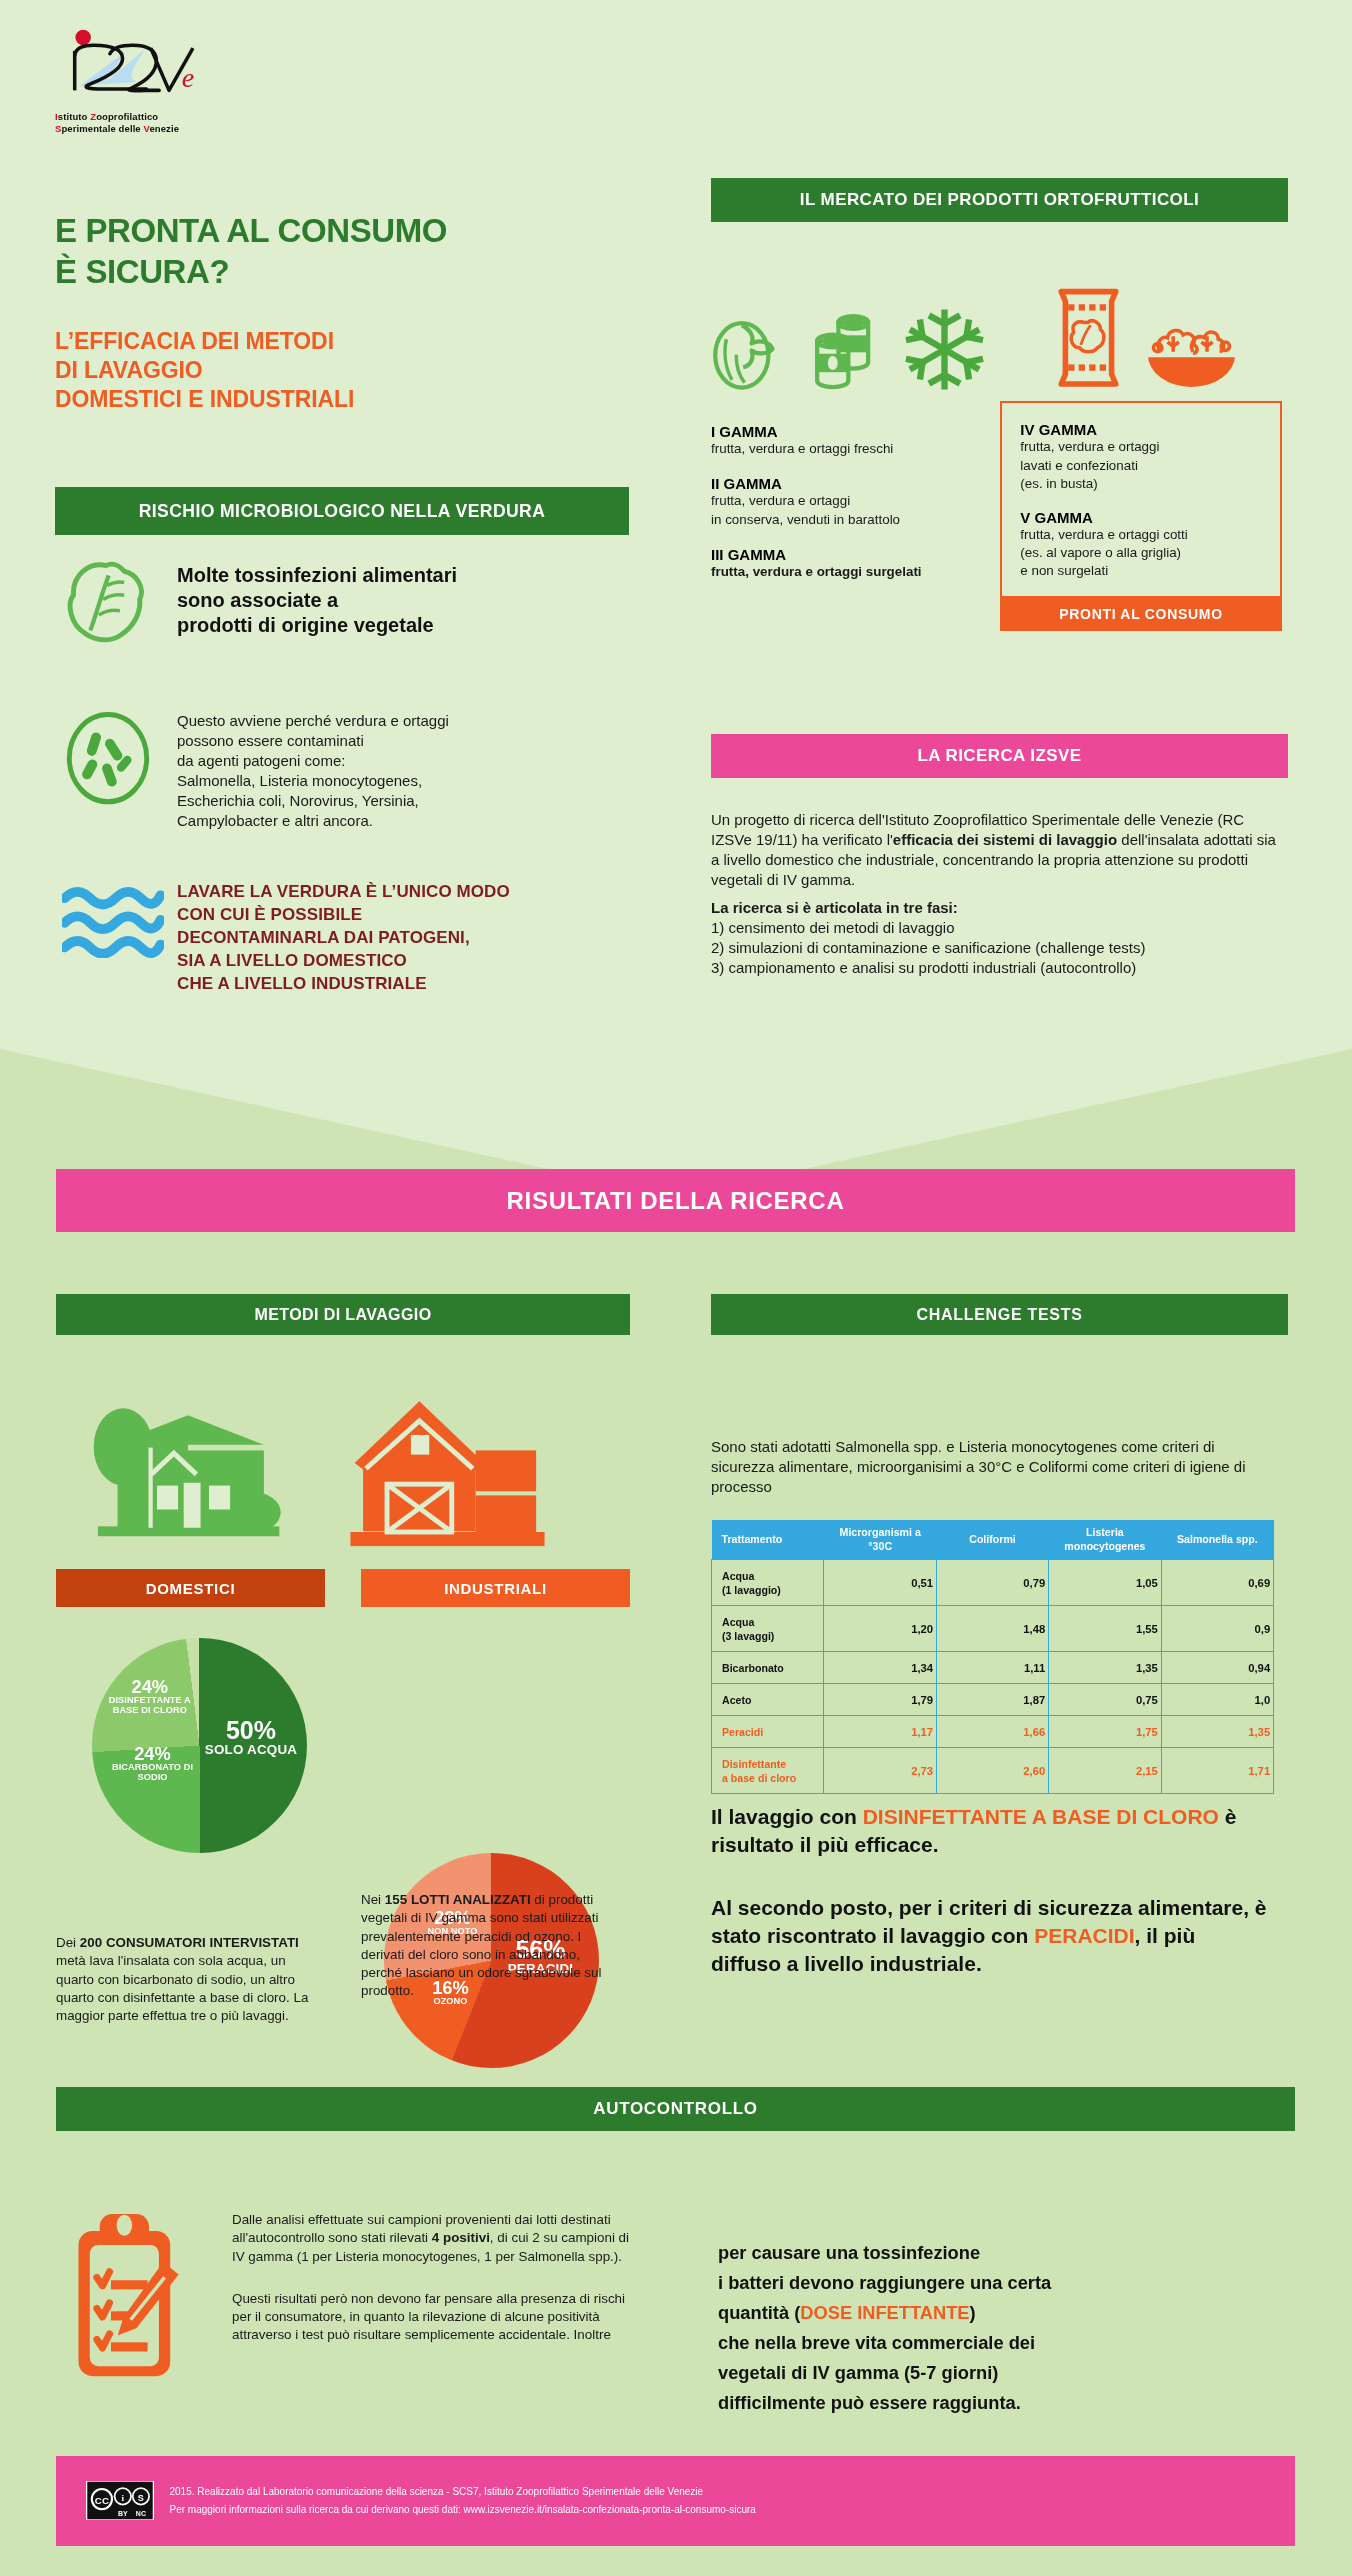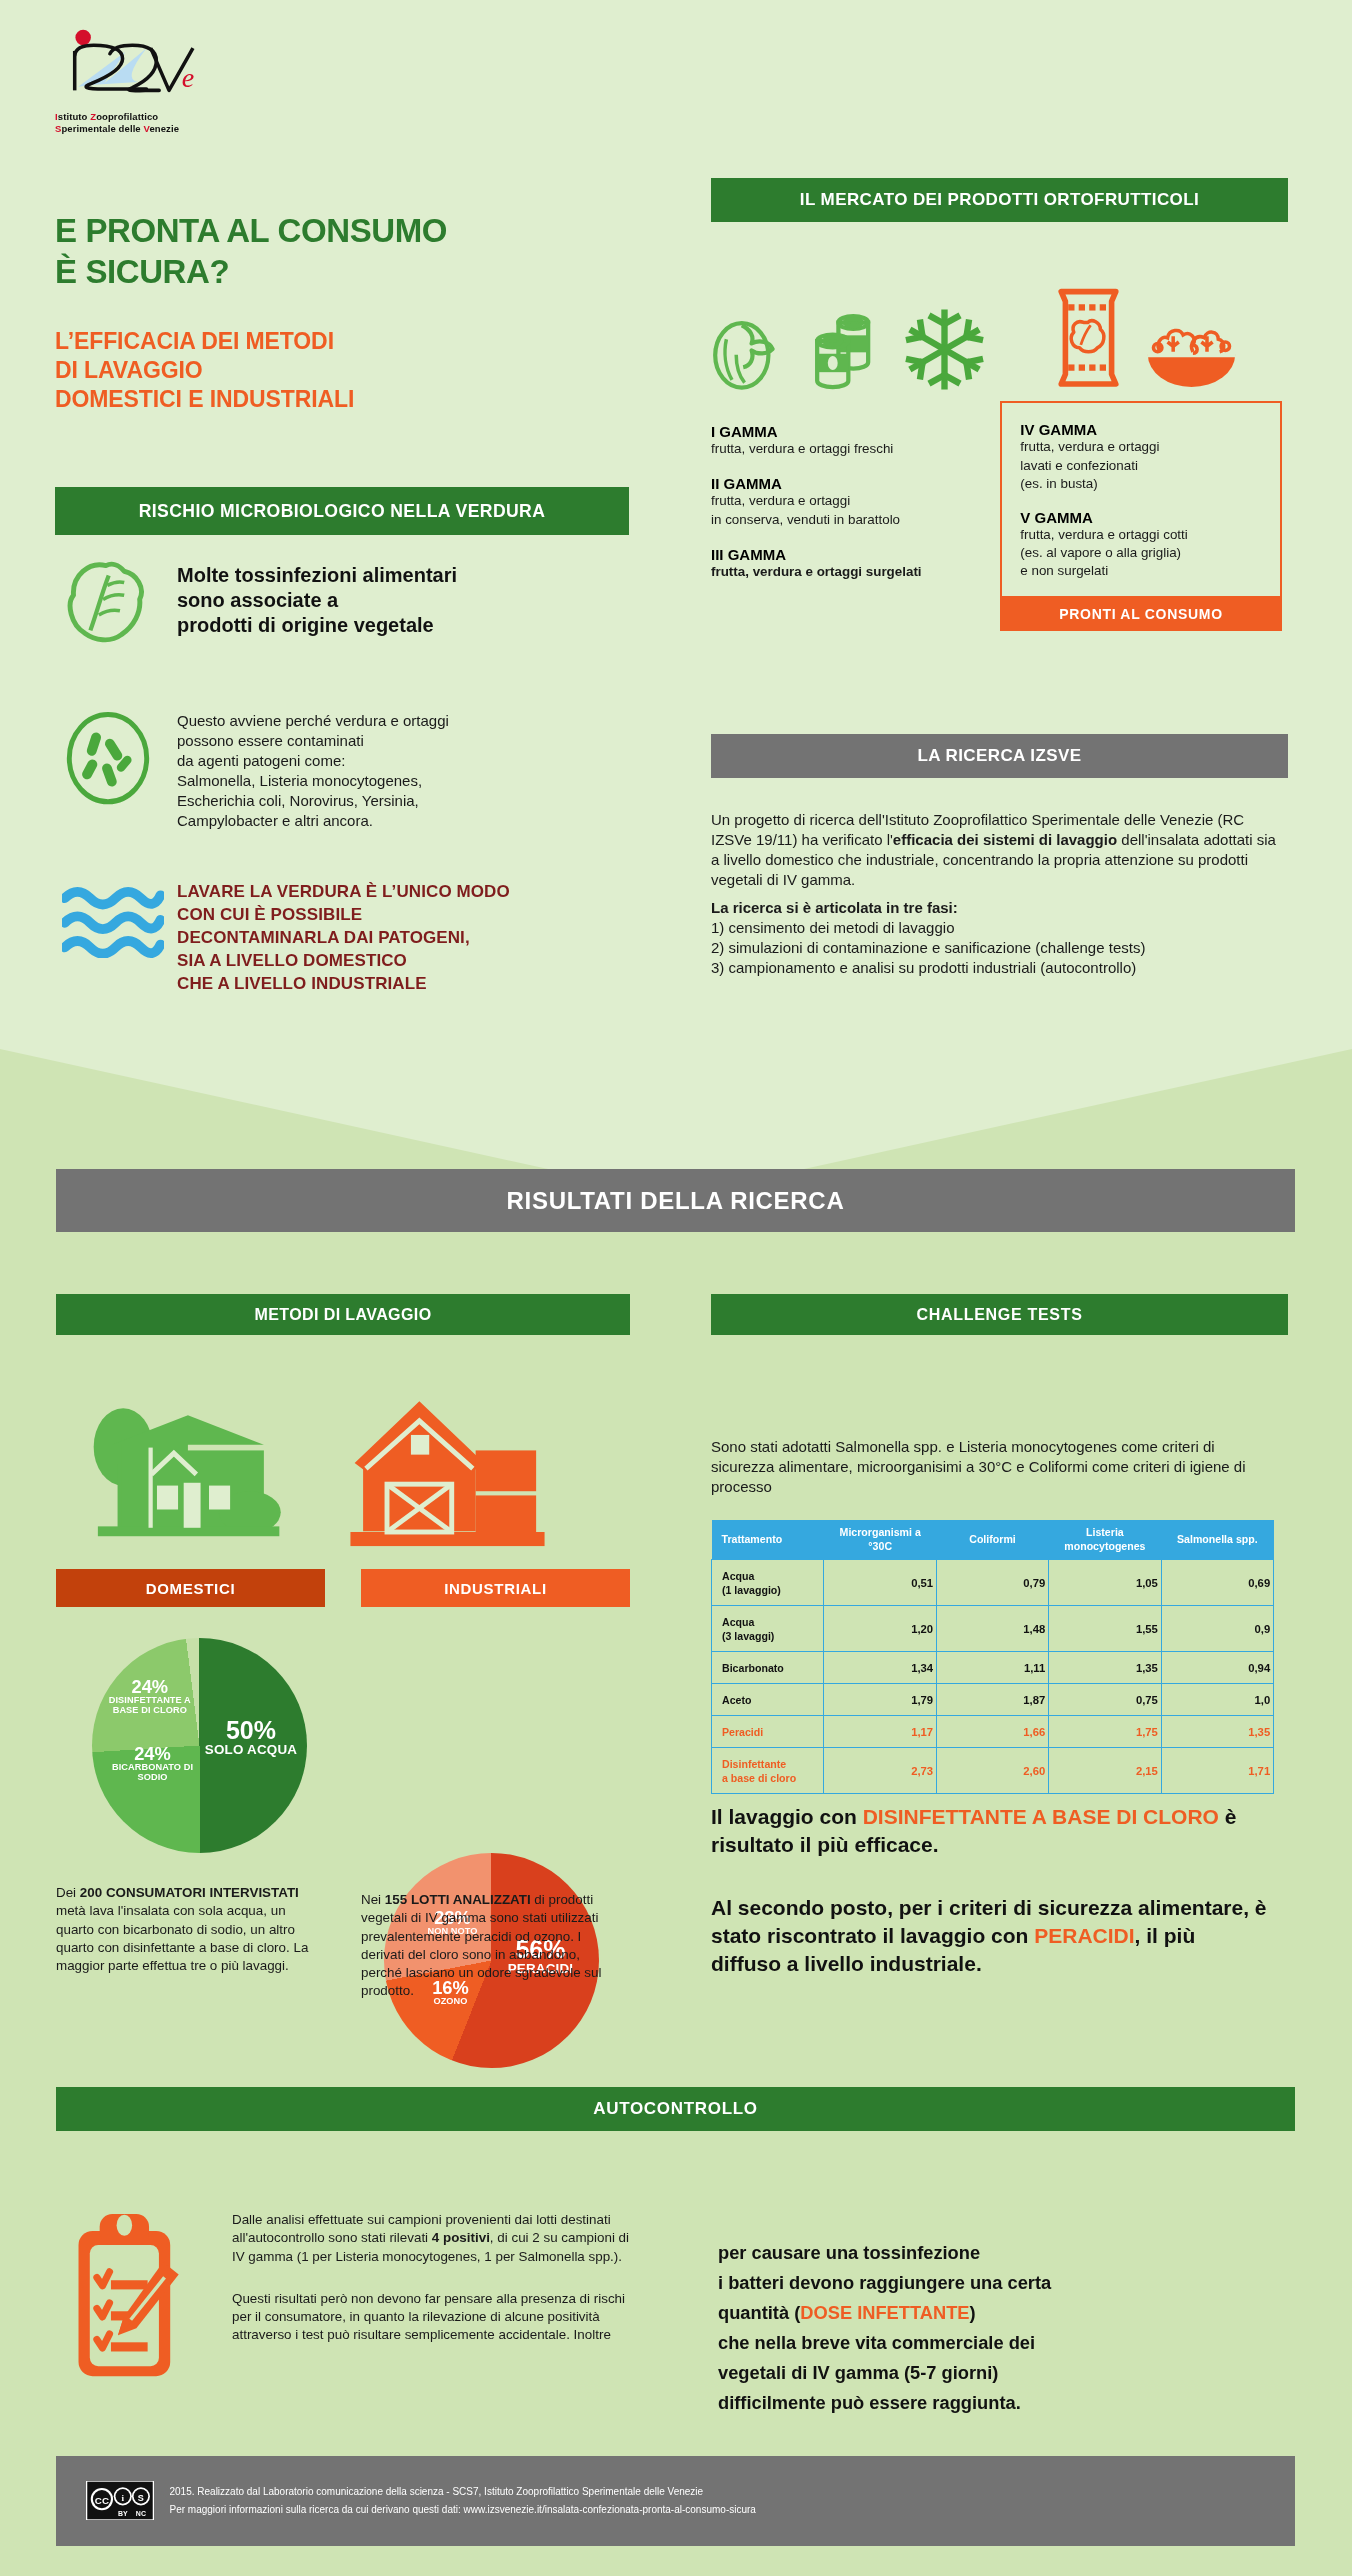--- a/index.html
+++ b/index.html
@@ -29,21 +29,21 @@
   }
 
   .page { position:relative; z-index:2; width:1352px; height:2576px; }
 
   
   .band {
     color:#fff; text-align:center; font-weight:bold; letter-spacing:0.4px;
     display:flex; align-items:center; justify-content:center;
   }
   .band-green { background:#2d7c2e; }
-  .band-blue  { background:#737373; }
+  .band-blue  { background:#ec4899; }
   .band-lgreen{ background:#c2410c; }
   .band-orange{ background:#ef5d23; }
 
   .abs { position:absolute; }
 
   h1.title {
     color:#2d7c2e; font-size:33px; line-height:41px; font-weight:bold;
     letter-spacing:-0.4px;
   }
   h2.subtitle {
@@ -379,21 +379,21 @@
     <div class="pie-lbl" style="left:28px; top:125px; width:77px;">
       <span class="pie-pct-md">16%</span>
       <span class="pie-cap-sm">OZONO</span>
     </div>
     <div class="pie-lbl" style="left:27px; top:55px; width:83px;">
       <span class="pie-pct-md">28%</span>
       <span class="pie-cap-sm">NON NOTO</span>
     </div>
   </div>
 
-  <div class="body-sm abs" style="left:56px; top:1884px; width:261px;">
+  <div class="body-sm abs" style="left:56px; top:1934px; width:261px;">
     <span>Dei </span><b>200 CONSUMATORI INTERVISTATI</b><span> metà lava l'insalata con sola acqua, un quarto con bicarbonato di sodio, un altro quarto con disinfettante a base di cloro. La maggior parte effettua tre o più lavaggi.</span>
   </div>
   <div class="body-sm abs" style="left:361px; top:1891px; width:261px;">
     <span>Nei </span><b>155 LOTTI ANALIZZATI</b><span> di prodotti vegetali di IV gamma sono stati utilizzati prevalentemente peracidi od ozono. I derivati del cloro sono in abbandono, perché lasciano un odore sgradevole sul prodotto.</span>
   </div>
 
   <div class="band band-green abs" style="left:711px; top:1294px; width:577px; height:41px; font-size:16px; letter-spacing:0.7px;">CHALLENGE TESTS</div>
 
   <div class="body-txt abs" style="left:711px; top:1437px; width:563px;">Sono stati adotatti Salmonella spp. e Listeria monocytogenes come criteri di sicurezza alimentare, microorganisimi a 30°C e Coliformi come criteri di igiene di processo</div>
 

